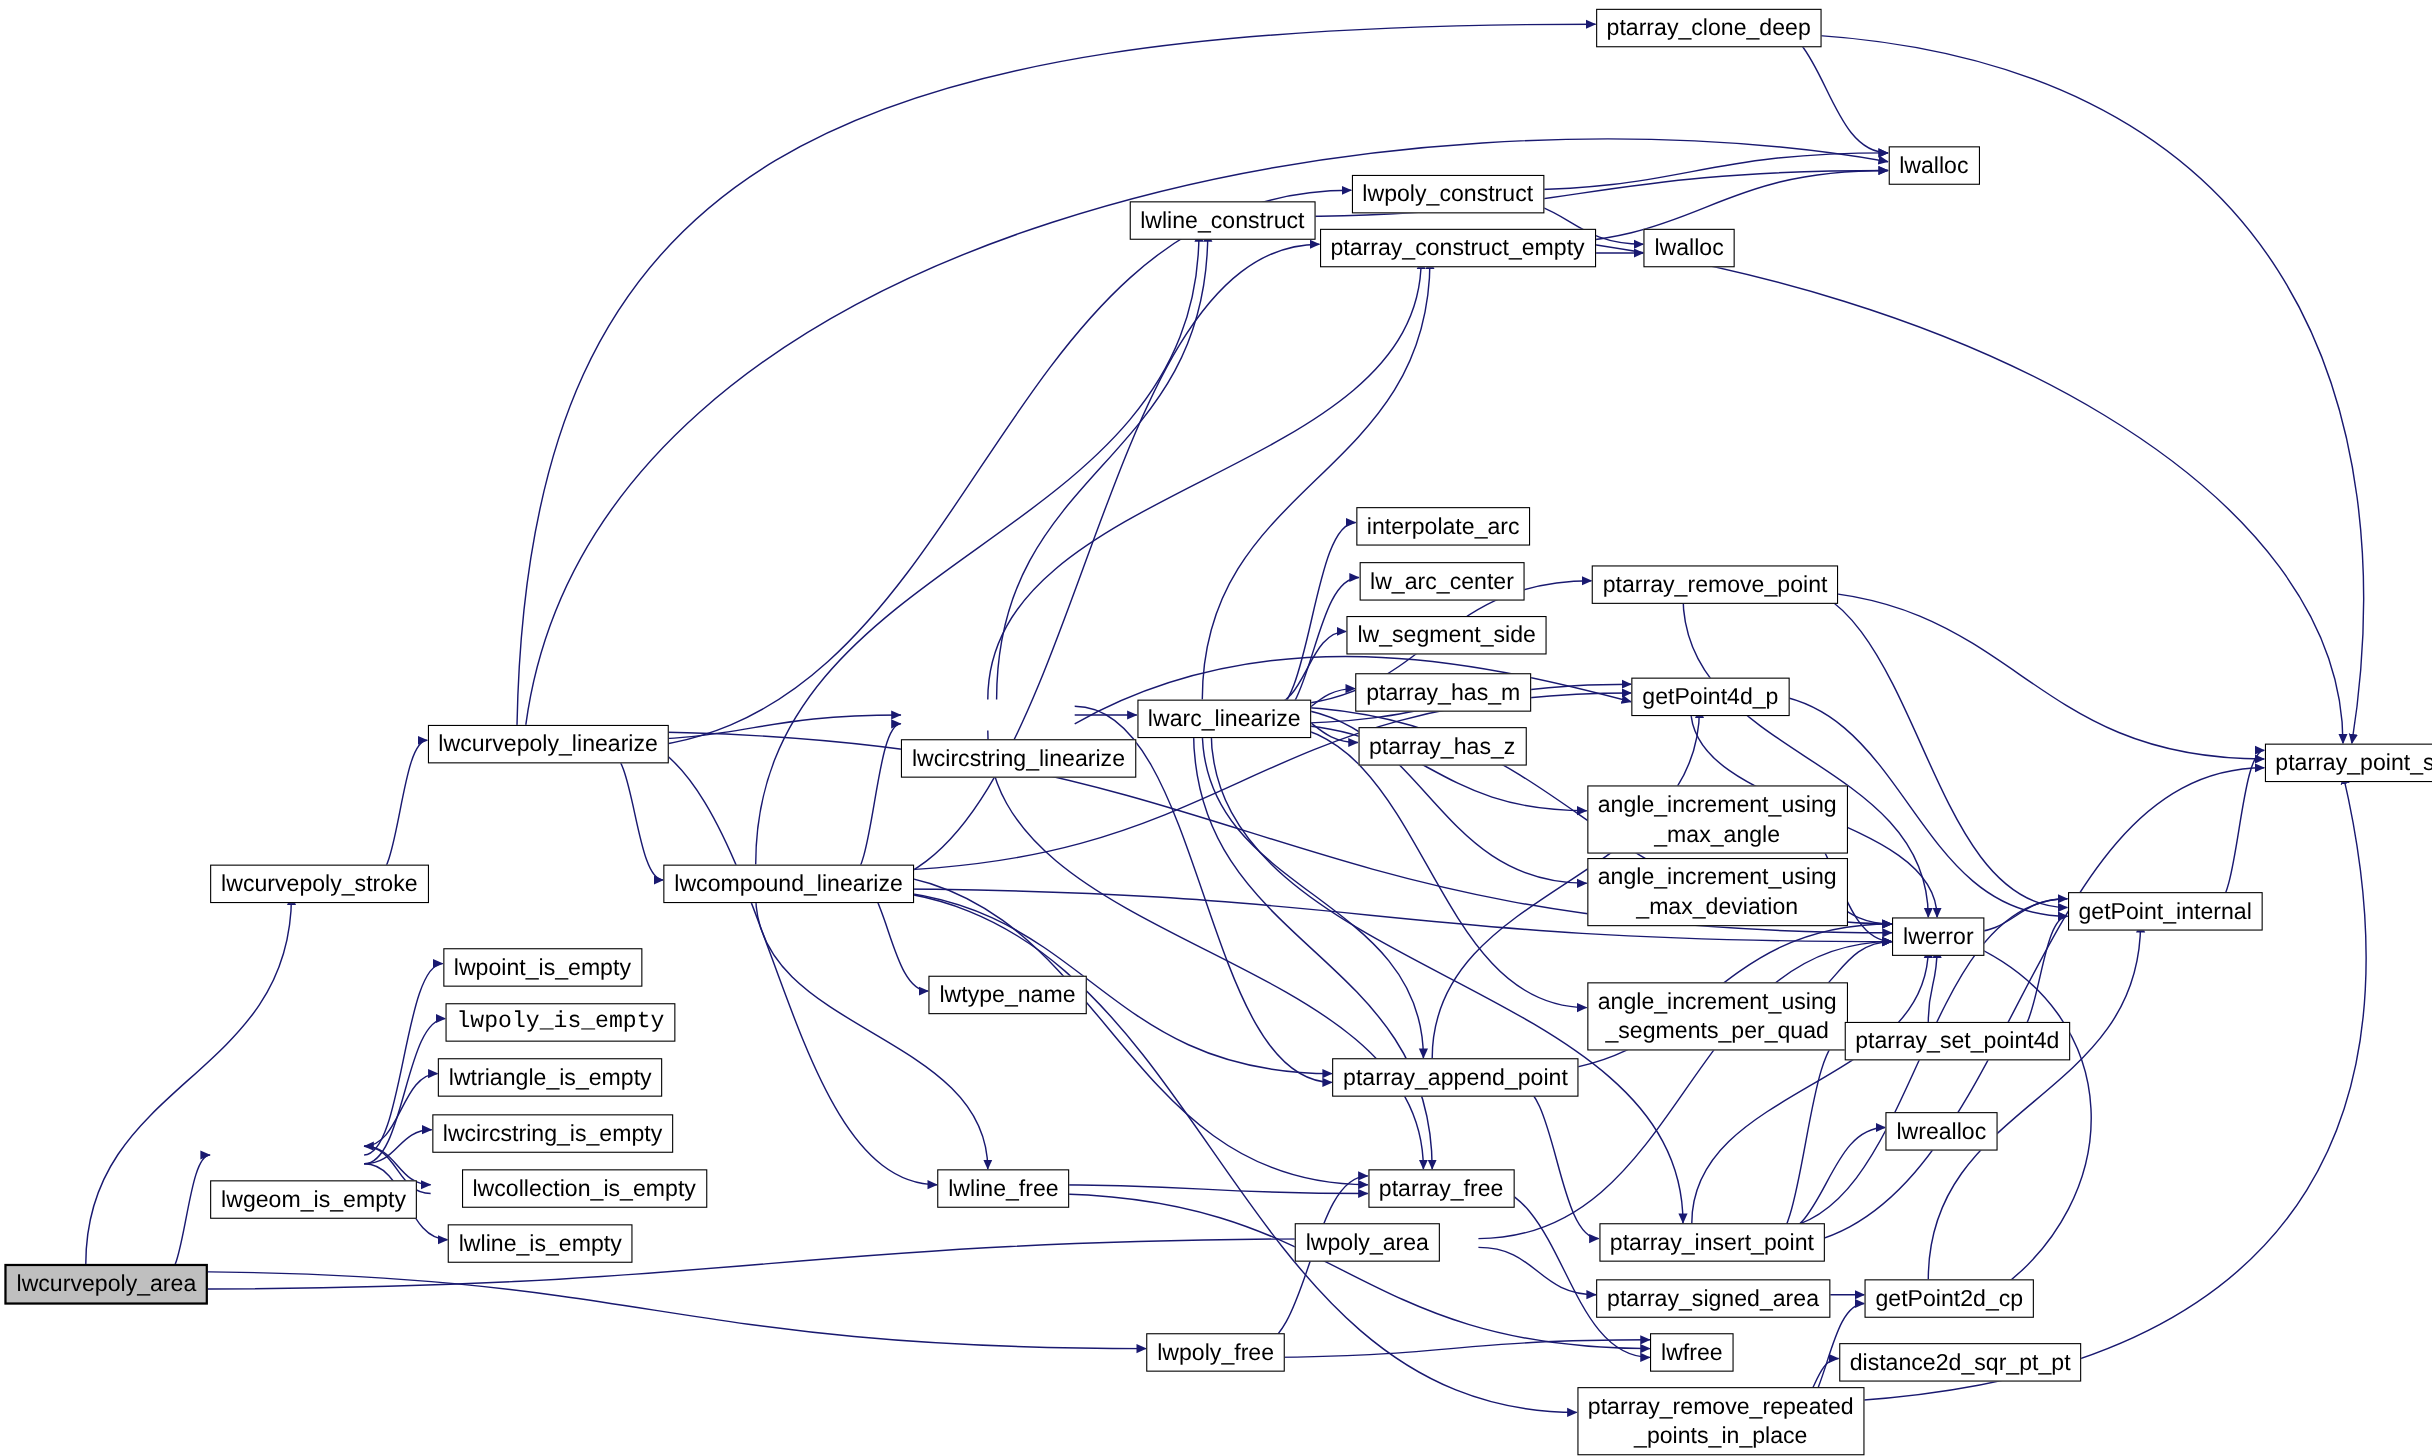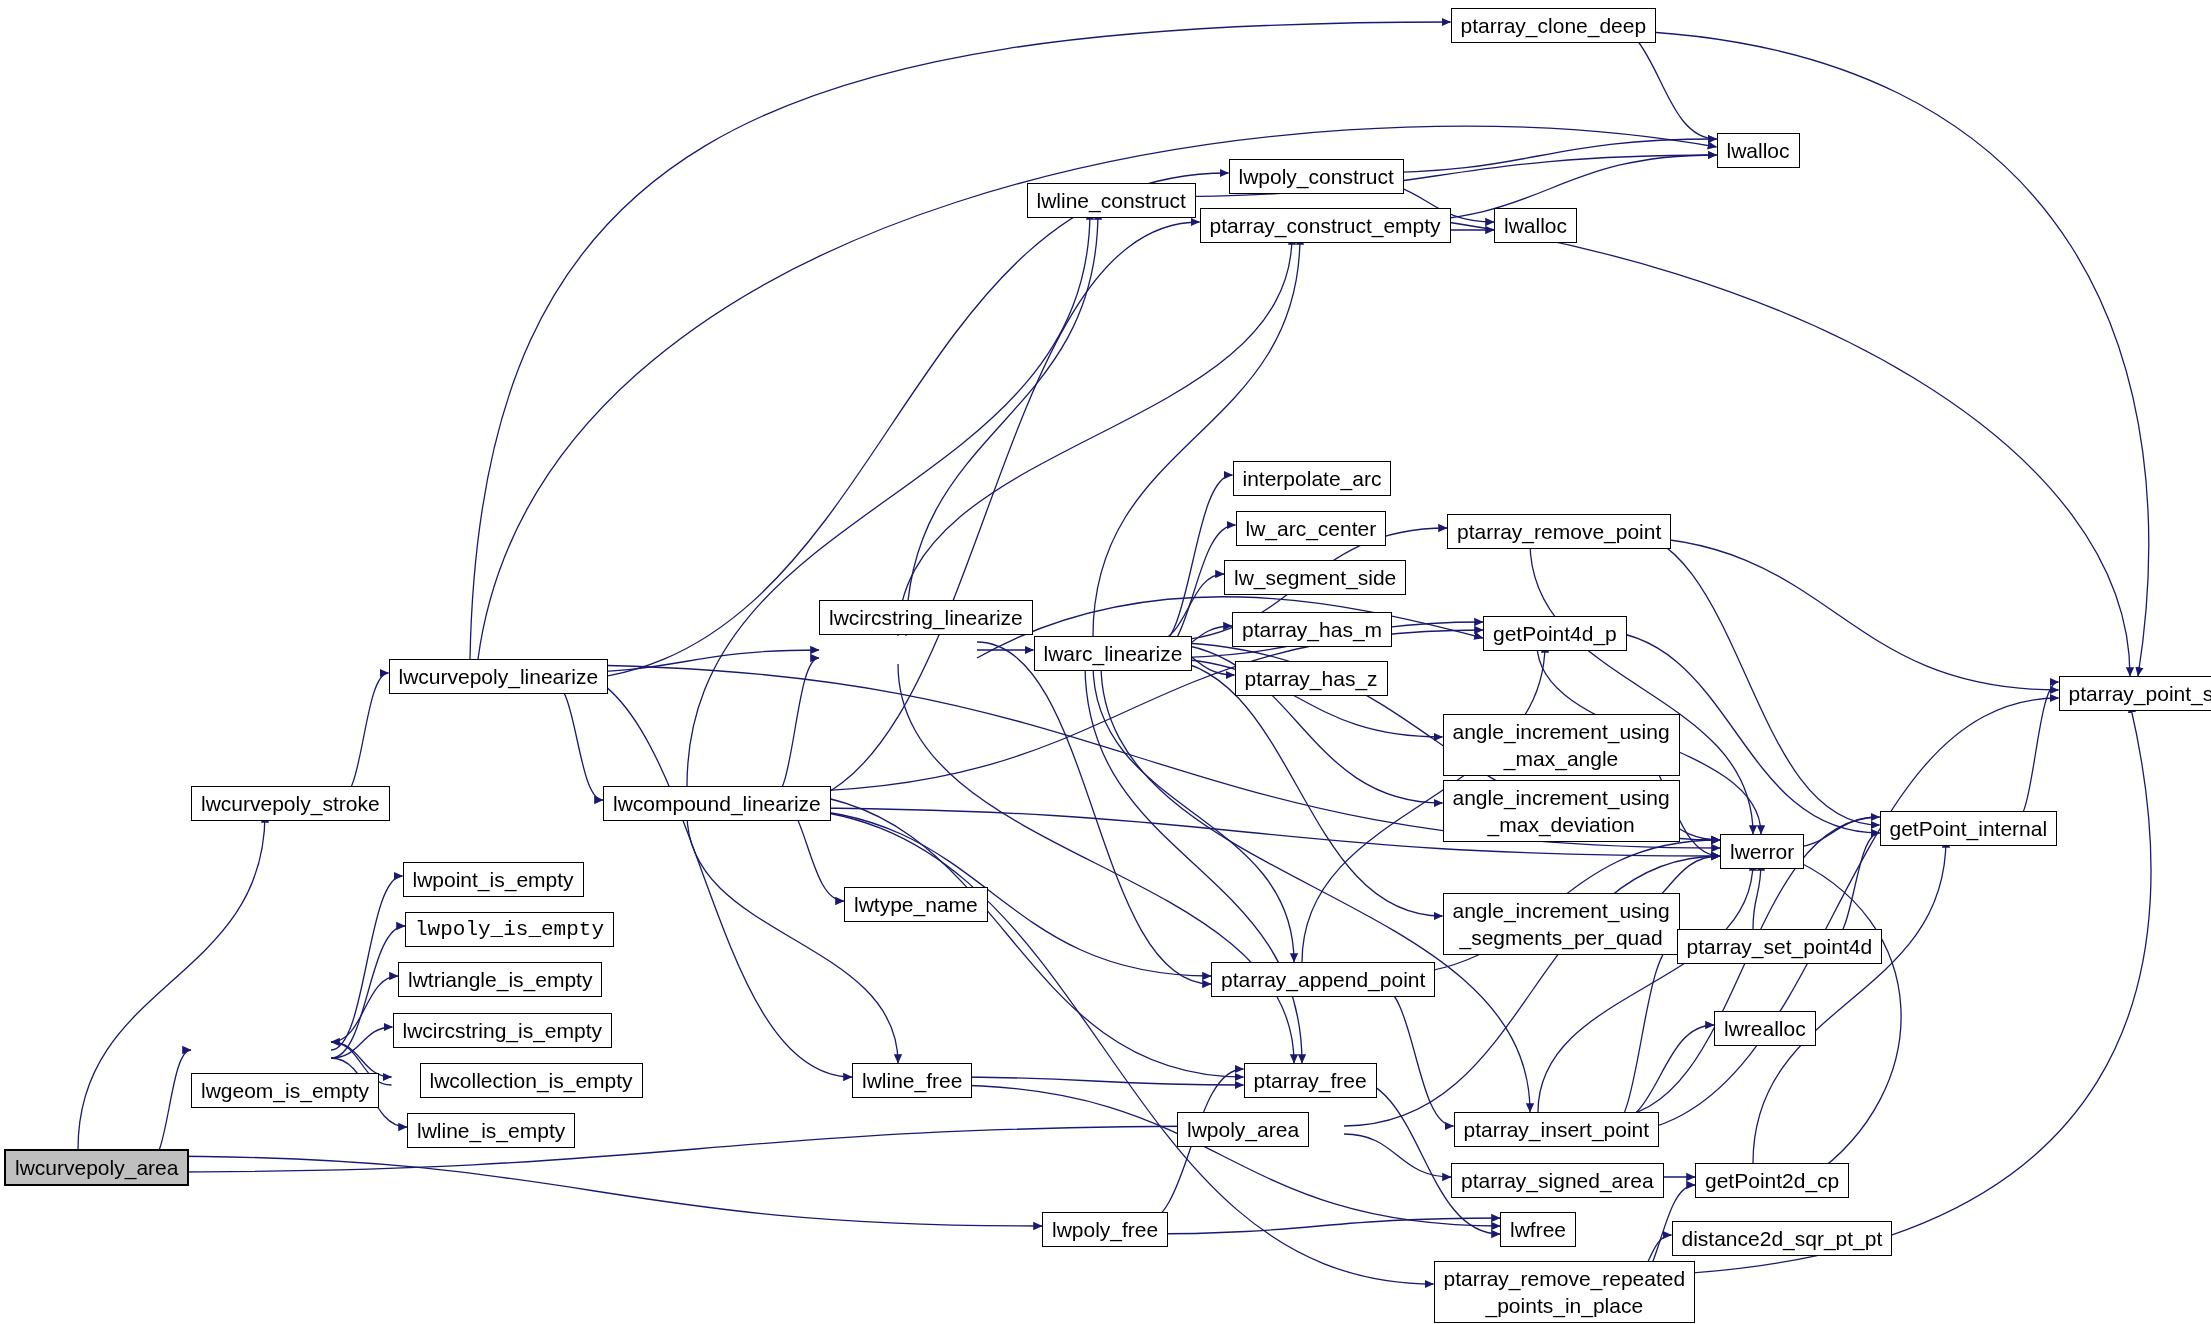--- a/index.html
+++ b/index.html
@@ -128,21 +128,21 @@
     <div class="node" style="left: 191px; top: 786px;">lwcurvepoly_stroke</div>
     <div class="node" style="left: 191px; top: 1036px; margin-top: 37px;">lwgeom_is_empty</div>
     <div class="node" style="left: 402.5px; top: 862px;">lwpoint_is_empty</div>
     <div class="node" style="left: 405px; top: 912px; font-family: Liberation Mono, monospace;">lwpoly_is_empty</div>
     <div class="node" style="left: 398px; top: 962px;">lwtriangle_is_empty</div>
     <div class="node" style="left: 392.5px; top: 1013px;">lwcircstring_is_empty</div>
     <div class="node" style="left: 391.5px; top: 1063px; margin-left: 28px;">lwcollection_is_empty</div>
     <div class="node" style="left: 407px; top: 1113px;">lwline_is_empty</div>
     <div class="node" style="left: 388.5px; top: 659px;">lwcurvepoly_linearize</div>
     <div class="node" style="left: 603px; top: 786px; text-align: center;">lwcompound_linearize</div>
-    <div class="node" style="left: 819px; top: 600px;">lwcircstring_linearize</div>
+    <div class="node" style="left: 819px; top: 672px;">lwcircstring_linearize</div>
     <div class="node" style="left: 1033.5px; top: 636px;">lwarc_linearize</div>
     <div class="node" style="left: 1026.5px; top: 183px;">lwline_construct</div>
     <div class="node" style="left: 1228.5px; top: 159px;">lwpoly_construct</div>
     <div class="node" style="left: 1199.5px; top: 208px;">ptarray_construct_empty</div>
     <div class="node" style="left: 1494px; top: 208px;">lwalloc</div>
     <div class="node" style="left: 1450.5px; top: 8px;">ptarray_clone_deep</div>
     <div class="node" style="left: 1716.5px; top: 133px;">lwalloc</div>
     <div class="node" style="left: 1232.5px; top: 461px;">interpolate_arc</div>
     <div class="node" style="left: 1235.5px; top: 511px;">lw_arc_center</div>
     <div class="node" style="left: 1224px; top: 560px;">lw_segment_side</div>

